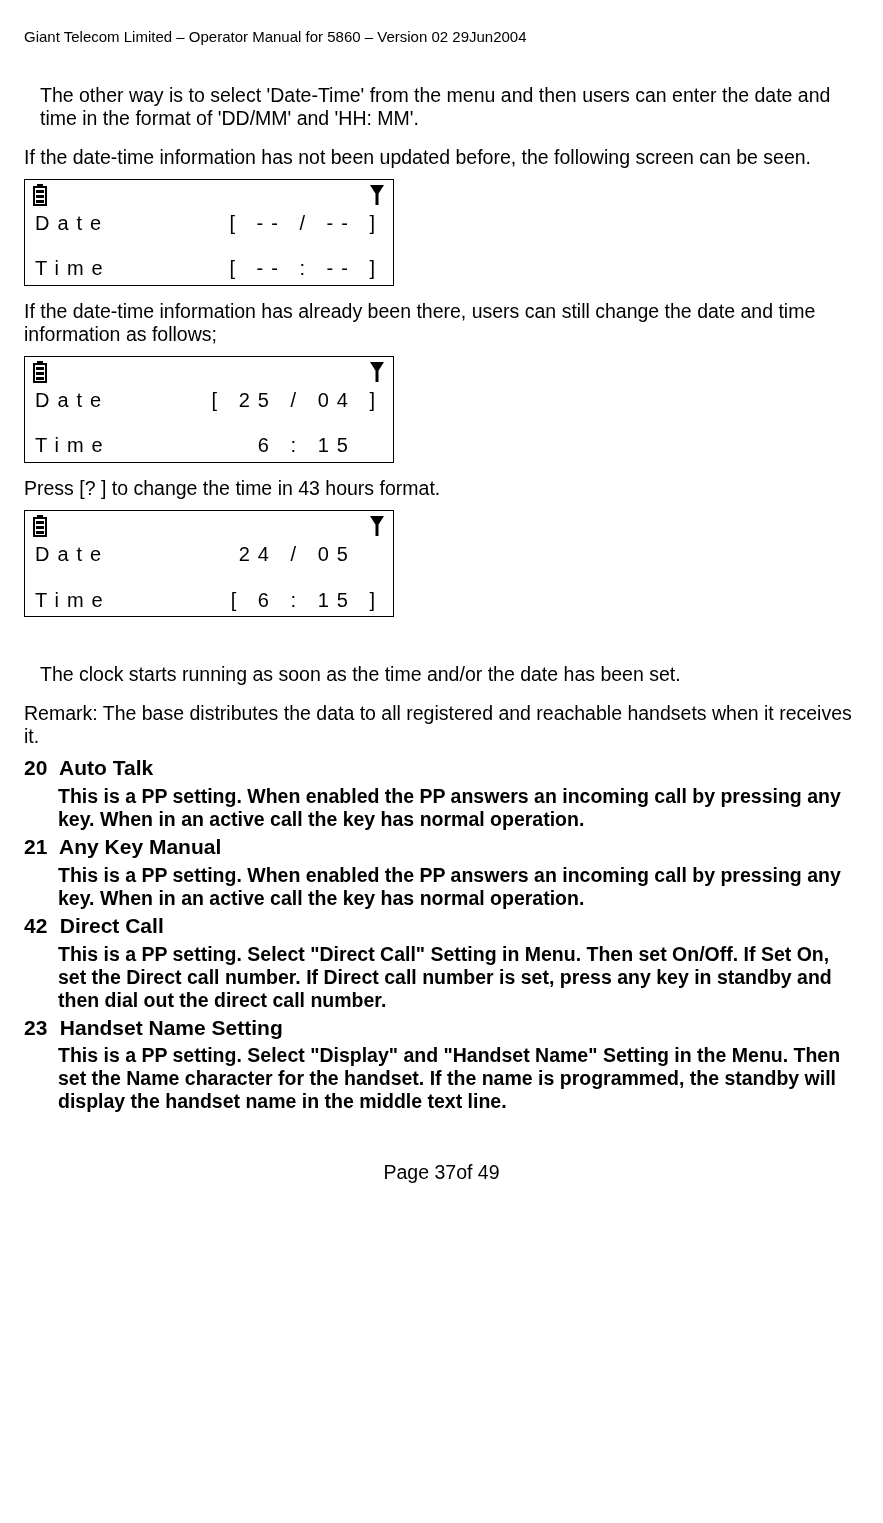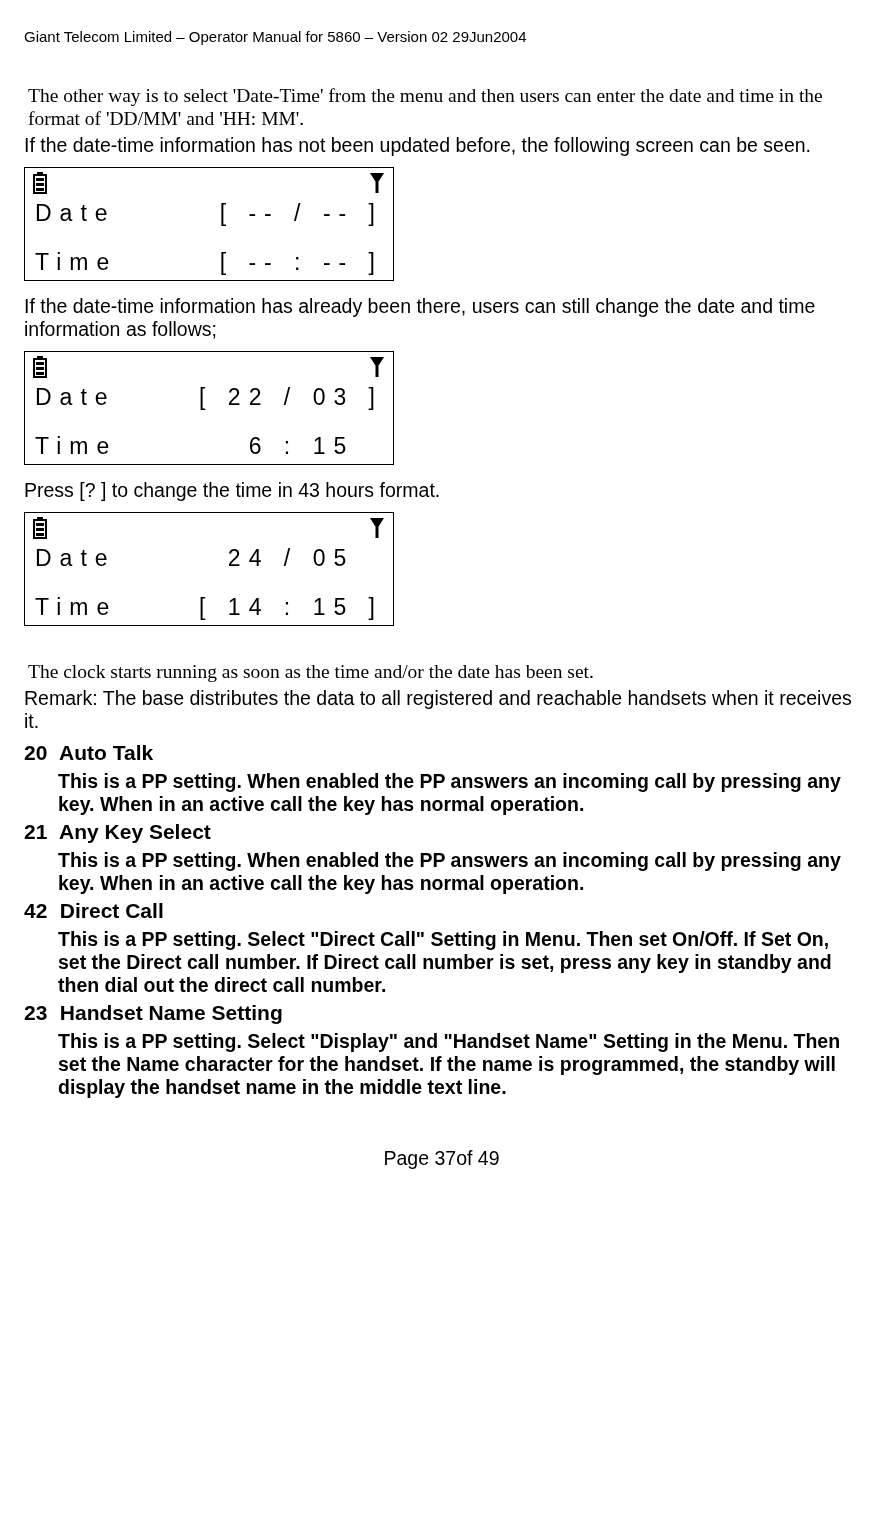--- a/index.html
+++ b/index.html
@@ -13,42 +13,41 @@
     width: 835px;
   }
   .header-line {
     font-size: 15px;
     margin-bottom: 38px;
   }
   .para {
     margin: 0 0 8px 0;
   }
   .para-tight {
-    margin: 4px;
-    font-family: Liberation Serif, serif;
+    margin: 16px;
   }
   .lcd-box {
     border: 1.5px solid #000;
     width: 370px;
     margin: 10px 0 14px 0;
     padding: 4px 6px 2px 6px;
     box-sizing: border-box;
   }
   .lcd-icons {
     display: flex;
     justify-content: space-between;
     align-items: flex-start;
     height: 26px;
     padding: 0 2px;
   }
   .lcd-row {
     display: flex;
     justify-content: space-between;
     font-family: "Arial", sans-serif;
-    font-size: 23px;
+    font-size: 20px;
     letter-spacing: 8px;
     padding: 2px 4px 2px 4px;
     white-space: pre;
   }
   .lcd-spacer {
     height: 18px;
   }
   .section-heading {
     font-weight: bold;
     font-size: 21px;
@@ -124,21 +123,21 @@
     </span>
     <span>
       <svg class="icon-svg" width="16" height="22" viewBox="0 0 16 22">
           <path d="M1 1 L15 1 L8 12 Z" fill="#000"></path>
           <rect x="6.5" y="10" width="3" height="11" fill="#000"></rect>
         </svg>
     </span>
   </div>
   <div class="lcd-row">
     <span>Date</span>
-    <span>[ 22 / 03 ]</span>
+    <span>[ 25 / 04 ]</span>
   </div>
   <div class="lcd-spacer"></div>
   <div class="lcd-row">
     <span>Time</span>
     <span>  6 : 15  </span>
   </div>
 </div>
 
 <p class="para">Press [?  ] to change the time in 43 hours format.</p>
 
@@ -160,37 +159,37 @@
         </svg>
     </span>
   </div>
   <div class="lcd-row">
     <span>Date</span>
     <span>  24 / 05  </span>
   </div>
   <div class="lcd-spacer"></div>
   <div class="lcd-row">
     <span>Time</span>
-    <span>[ 14 : 15 ]</span>
+    <span>[ 6 : 15 ]</span>
   </div>
 </div>
 
 <div style="height:16px"></div>
 <p class="para-tight">The clock starts running as soon as the time and/or the date has been set.</p>
 <p class="para">Remark: The base distributes the data to all registered and reachable handsets when it receives it.</p>
 
 <div class="section-heading">
   <span class="section-num">20</span>
   <span>Auto Talk</span>
 </div>
 <div class="section-body">This is a PP setting. When enabled the PP answers an incoming call by pressing any key. When in an active call the key has normal operation.</div>
 
 <div class="section-heading">
   <span class="section-num">21</span>
-  <span>Any Key Select</span>
+  <span>Any Key Manual</span>
 </div>
 <div class="section-body">This is a PP setting. When enabled the PP answers an incoming call by pressing any key. When in an active call the key has normal operation.</div>
 
 <div class="section-heading">
   <span class="section-num">42</span>
   <span>Direct Call</span>
 </div>
 <div class="section-body">This is a PP setting. Select "Direct Call" Setting in Menu. Then set On/Off. If Set On, set the Direct call number. If Direct call number is set, press any key in standby and then dial out the direct call number.</div>
 
 <div class="section-heading">

